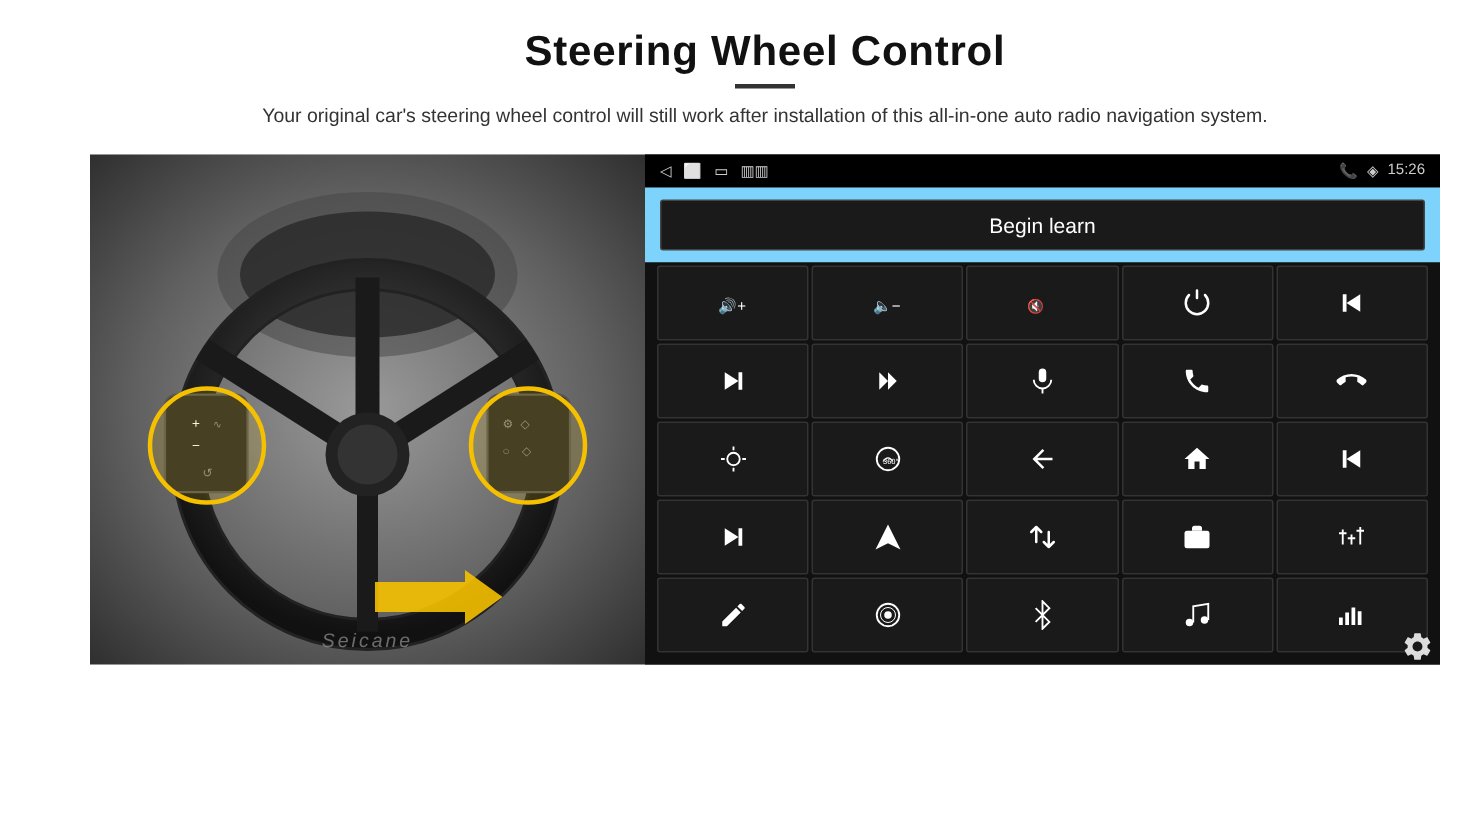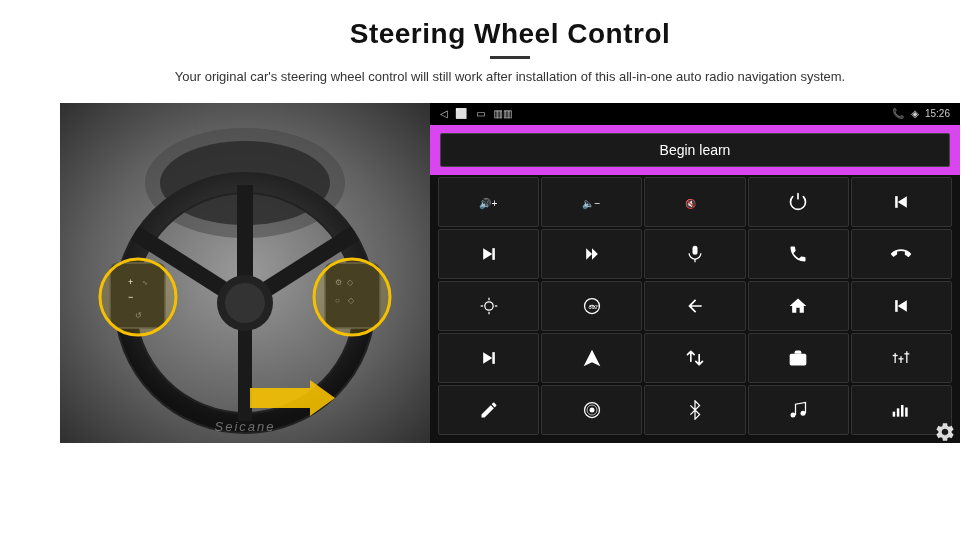--- a/index.html
+++ b/index.html
@@ -113,21 +113,21 @@
       display: flex;
       gap: 6px;
       align-items: center;
       color: #ccc;
       font-size: 10px;
     }
 
     
     .begin-learn-row {
       padding: 8px 10px;
-      background: #d946ef;
+      background: #7dd3fc;
     }
 
     .begin-learn-btn {
       width: 100%;
       background: #1a1a1a;
       border: 1px solid #444;
       color: #fff;
       font-size: 14px;
       padding: 8px;
       cursor: pointer;

